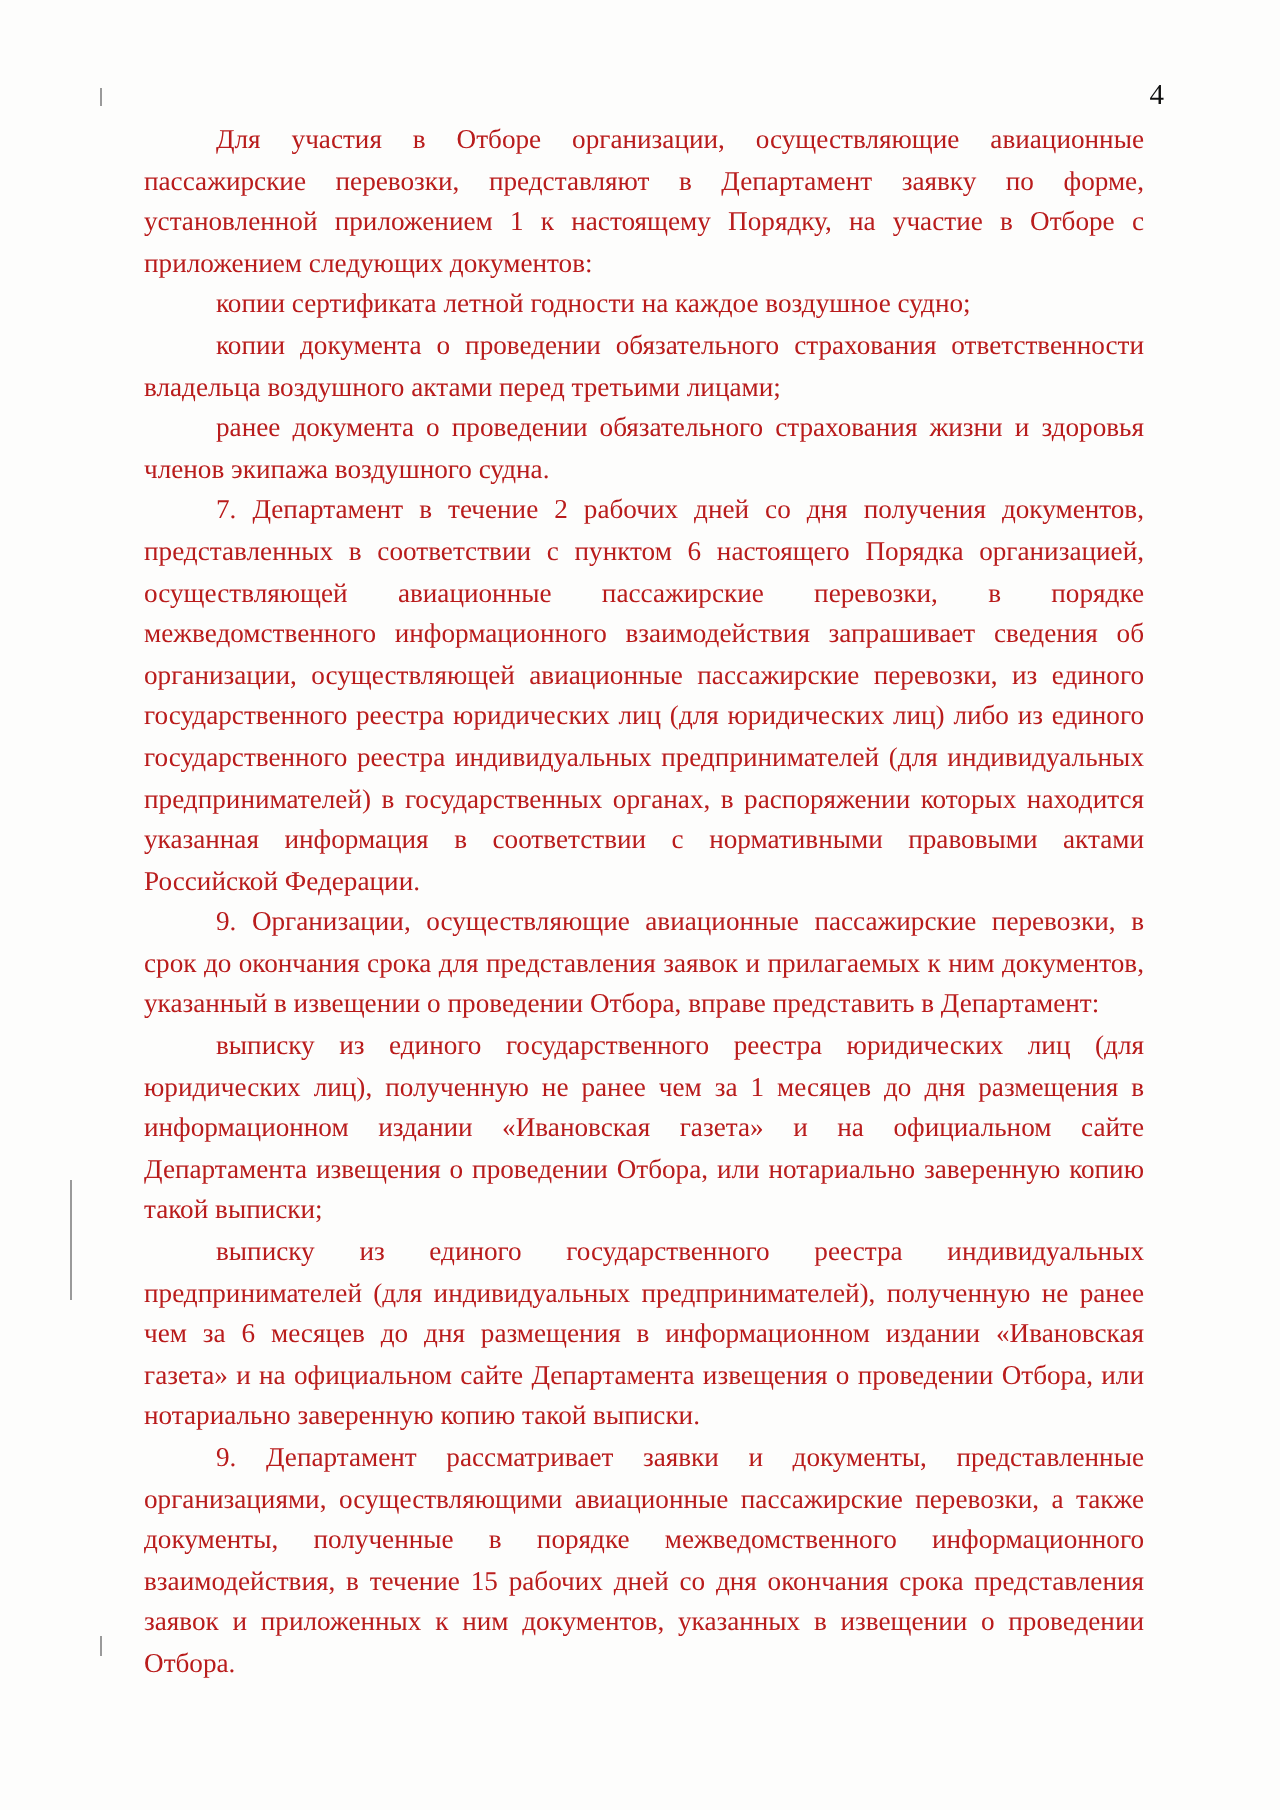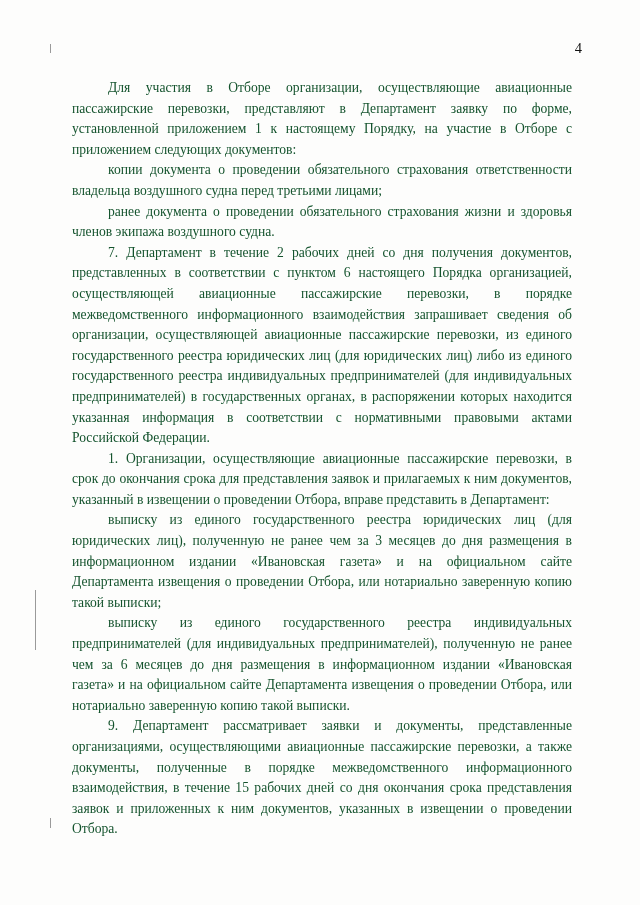--- a/index.html
+++ b/index.html
@@ -29,22 +29,21 @@
     color: #111;
   }
   .content {
     position: absolute;
     top: 60px;
     left: 72px;
     width: 500px;
     font-size: 13.6px;
     line-height: 20.6px;
     text-align: justify;
-    color: #14532d;
-    margin-top: 18px;
+    color: #b91c1c;
   }
   .para {
     margin: 0 0 0 0;
     text-align: justify;
     text-justify: inter-word;
     hyphens: none;
   }
   .indent-first {
     text-indent: 36px;
   }
@@ -75,22 +74,23 @@
   <div class="marks">
     <div class="mark mark-v" style="left:50px; top:44px; height:9px;"></div>
     <div class="mark mark-v" style="left:35px; top:590px; height:60px;"></div>
     <div class="mark mark-v" style="left:50px; top:818px; height:10px;"></div>
   </div>
 
   <div class="page-number">4</div>
 
   <div class="content">
     <p class="para indent-first">Для участия в Отборе организации, осуществляющие авиационные пассажирские перевозки, представляют в Департамент заявку по форме, установленной приложением 1 к настоящему Порядку, на участие в Отборе с приложением следующих документов:</p>
-    <p class="para indent-sub">копии документа о проведении обязательного страхования ответственности владельца воздушного судна перед третьими лицами;</p>
+    <p class="para indent-sub">копии сертификата летной годности на каждое воздушное судно;</p>
+    <p class="para indent-sub">копии документа о проведении обязательного страхования ответственности владельца воздушного актами перед третьими лицами;</p>
     <p class="para indent-sub">ранее документа о проведении обязательного страхования жизни и здоровья членов экипажа воздушного судна.</p>
     <p class="para indent-first">7. Департамент в течение 2 рабочих дней со дня получения документов, представленных в соответствии с пунктом 6 настоящего Порядка организацией, осуществляющей авиационные пассажирские перевозки, в порядке межведомственного информационного взаимодействия запрашивает сведения об организации, осуществляющей авиационные пассажирские перевозки, из единого государственного реестра юридических лиц (для юридических лиц) либо из единого государственного реестра индивидуальных предпринимателей (для индивидуальных предпринимателей) в государственных органах, в распоряжении которых находится указанная информация в соответствии с нормативными правовыми актами Российской Федерации.</p>
-    <p class="para indent-first">1. Организации, осуществляющие авиационные пассажирские перевозки, в срок до окончания срока для представления заявок и прилагаемых к ним документов, указанный в извещении о проведении Отбора, вправе представить в Департамент:</p>
-    <p class="para indent-sub">выписку из единого государственного реестра юридических лиц (для юридических лиц), полученную не ранее чем за 3 месяцев до дня размещения в информационном издании «Ивановская газета» и на официальном сайте Департамента извещения о проведении Отбора, или нотариально заверенную копию такой выписки;</p>
+    <p class="para indent-first">9. Организации, осуществляющие авиационные пассажирские перевозки, в срок до окончания срока для представления заявок и прилагаемых к ним документов, указанный в извещении о проведении Отбора, вправе представить в Департамент:</p>
+    <p class="para indent-sub">выписку из единого государственного реестра юридических лиц (для юридических лиц), полученную не ранее чем за 1 месяцев до дня размещения в информационном издании «Ивановская газета» и на официальном сайте Департамента извещения о проведении Отбора, или нотариально заверенную копию такой выписки;</p>
     <p class="para indent-sub">выписку из единого государственного реестра индивидуальных предпринимателей (для индивидуальных предпринимателей), полученную не ранее чем за 6 месяцев до дня размещения в информационном издании «Ивановская газета» и на официальном сайте Департамента извещения о проведении Отбора, или нотариально заверенную копию такой выписки.</p>
     <p class="para indent-first">9. Департамент рассматривает заявки и документы, представленные организациями, осуществляющими авиационные пассажирские перевозки, а также документы, полученные в порядке межведомственного информационного взаимодействия, в течение 15 рабочих дней со дня окончания срока представления заявок и приложенных к ним документов, указанных в извещении о проведении Отбора.</p>
   </div>
 
 </div>
 
 </body></html>

